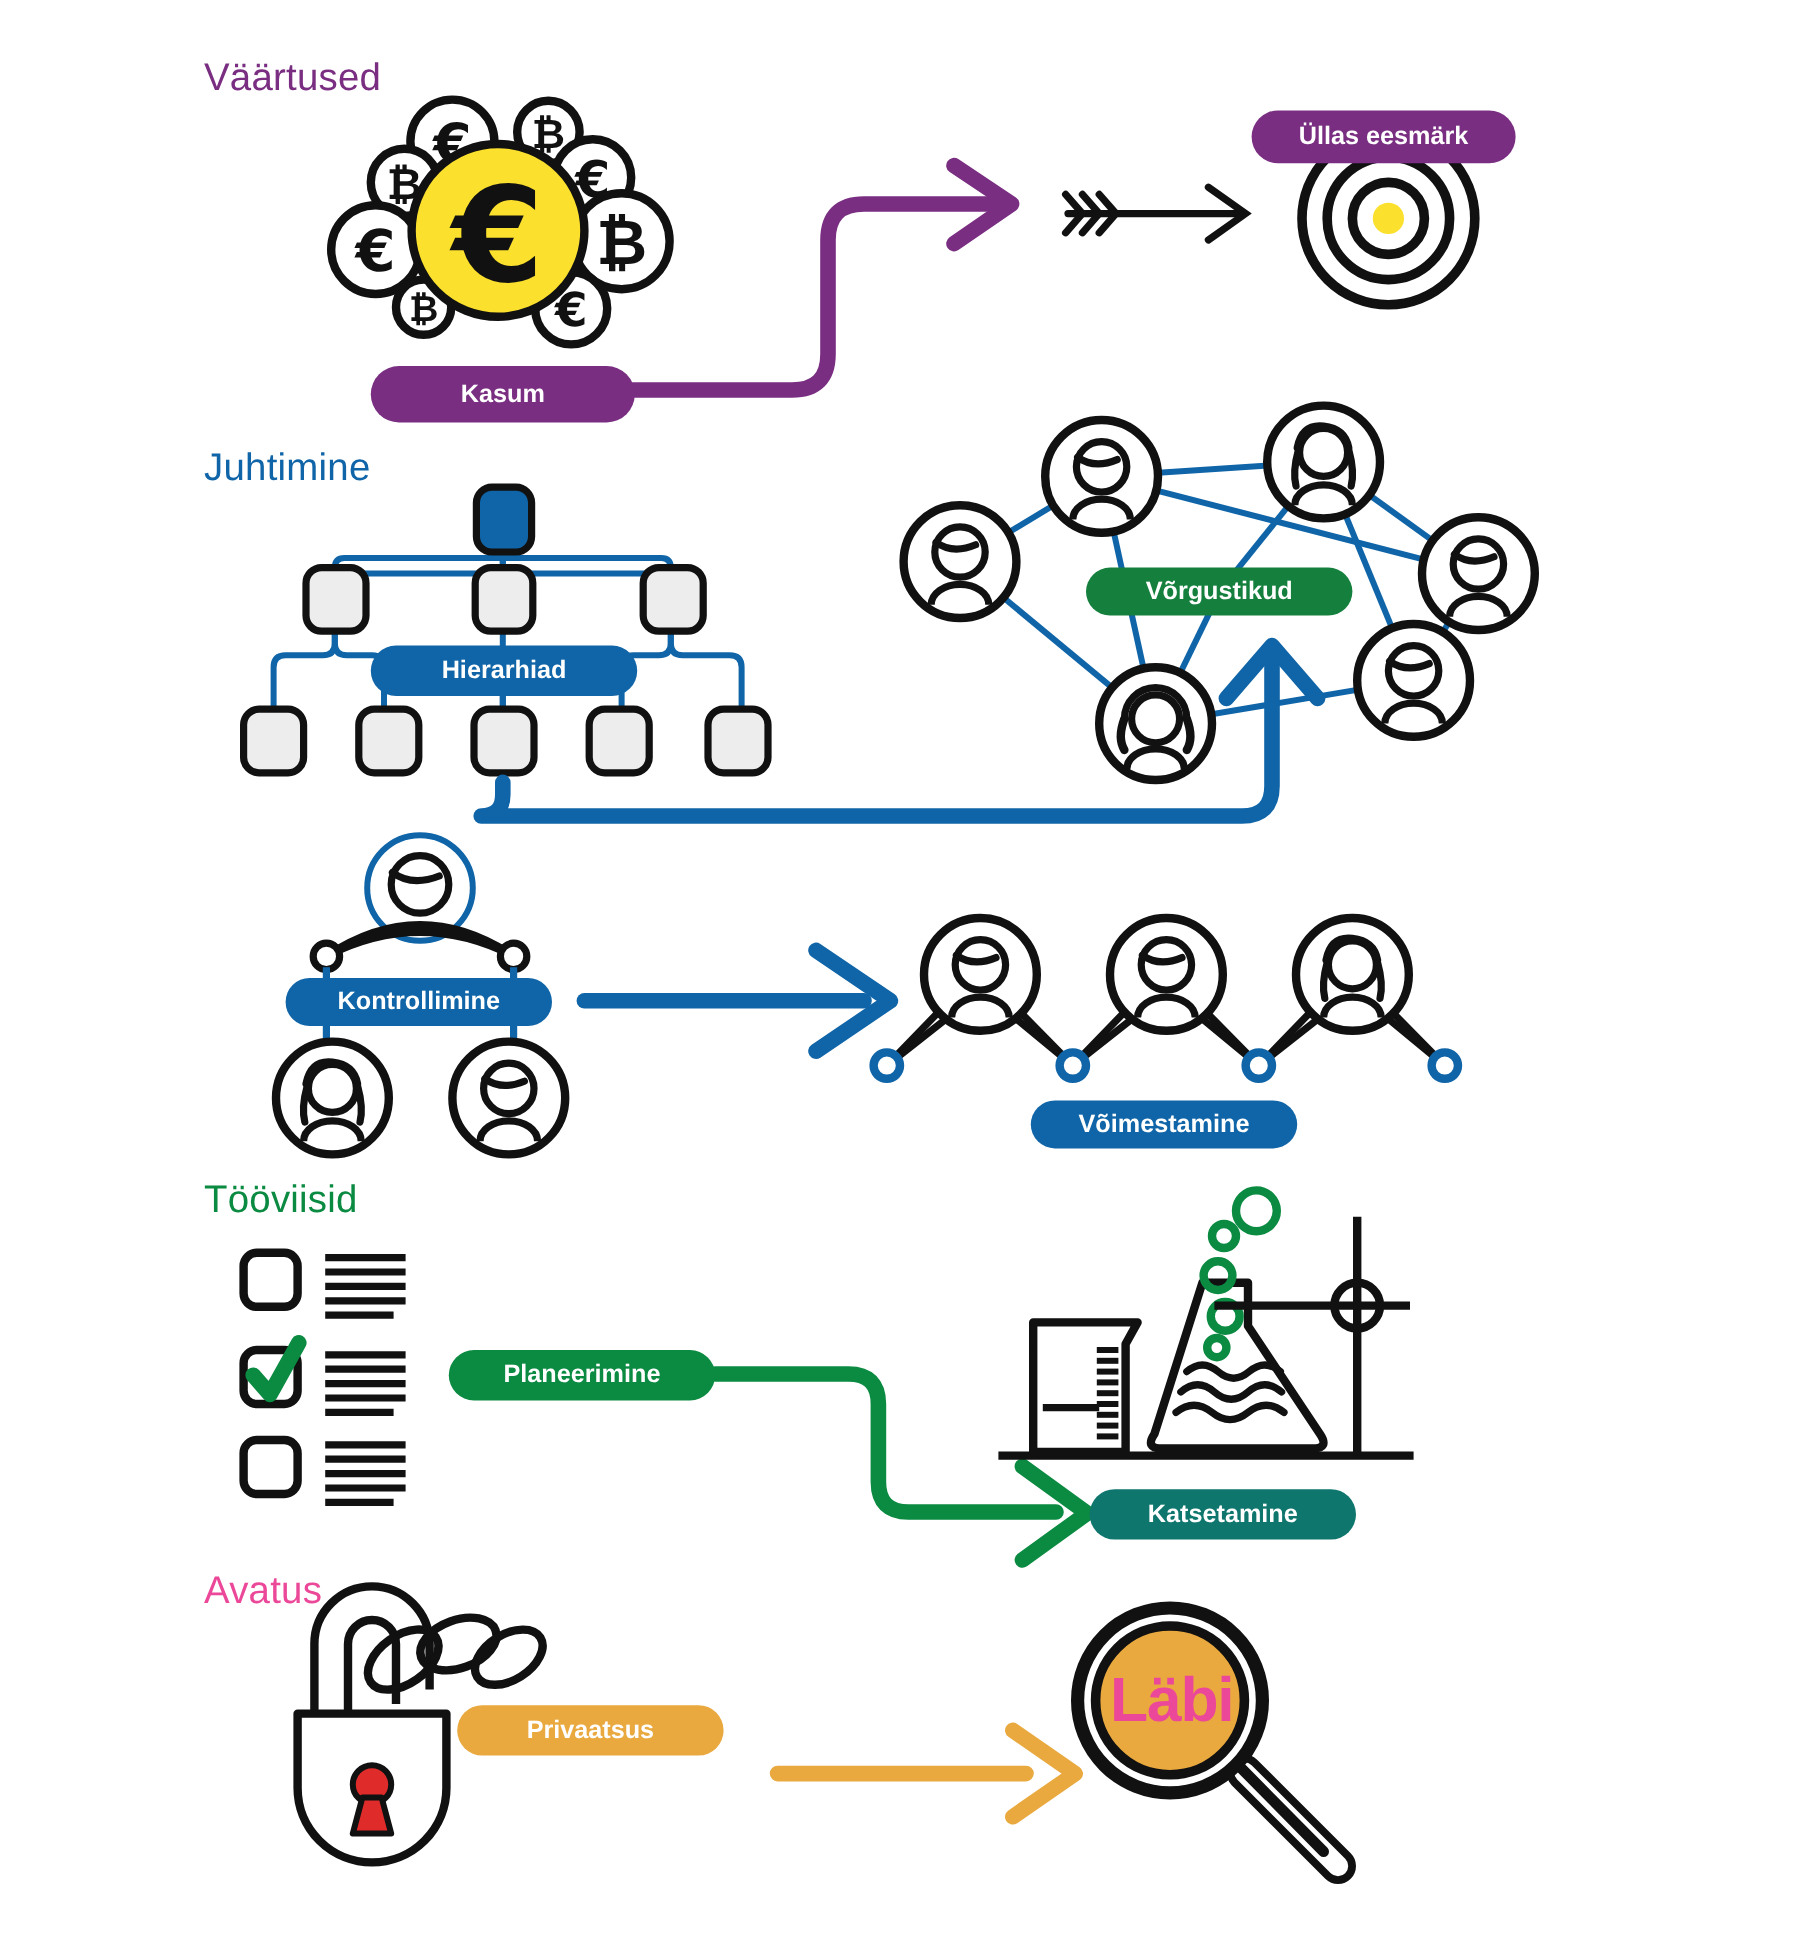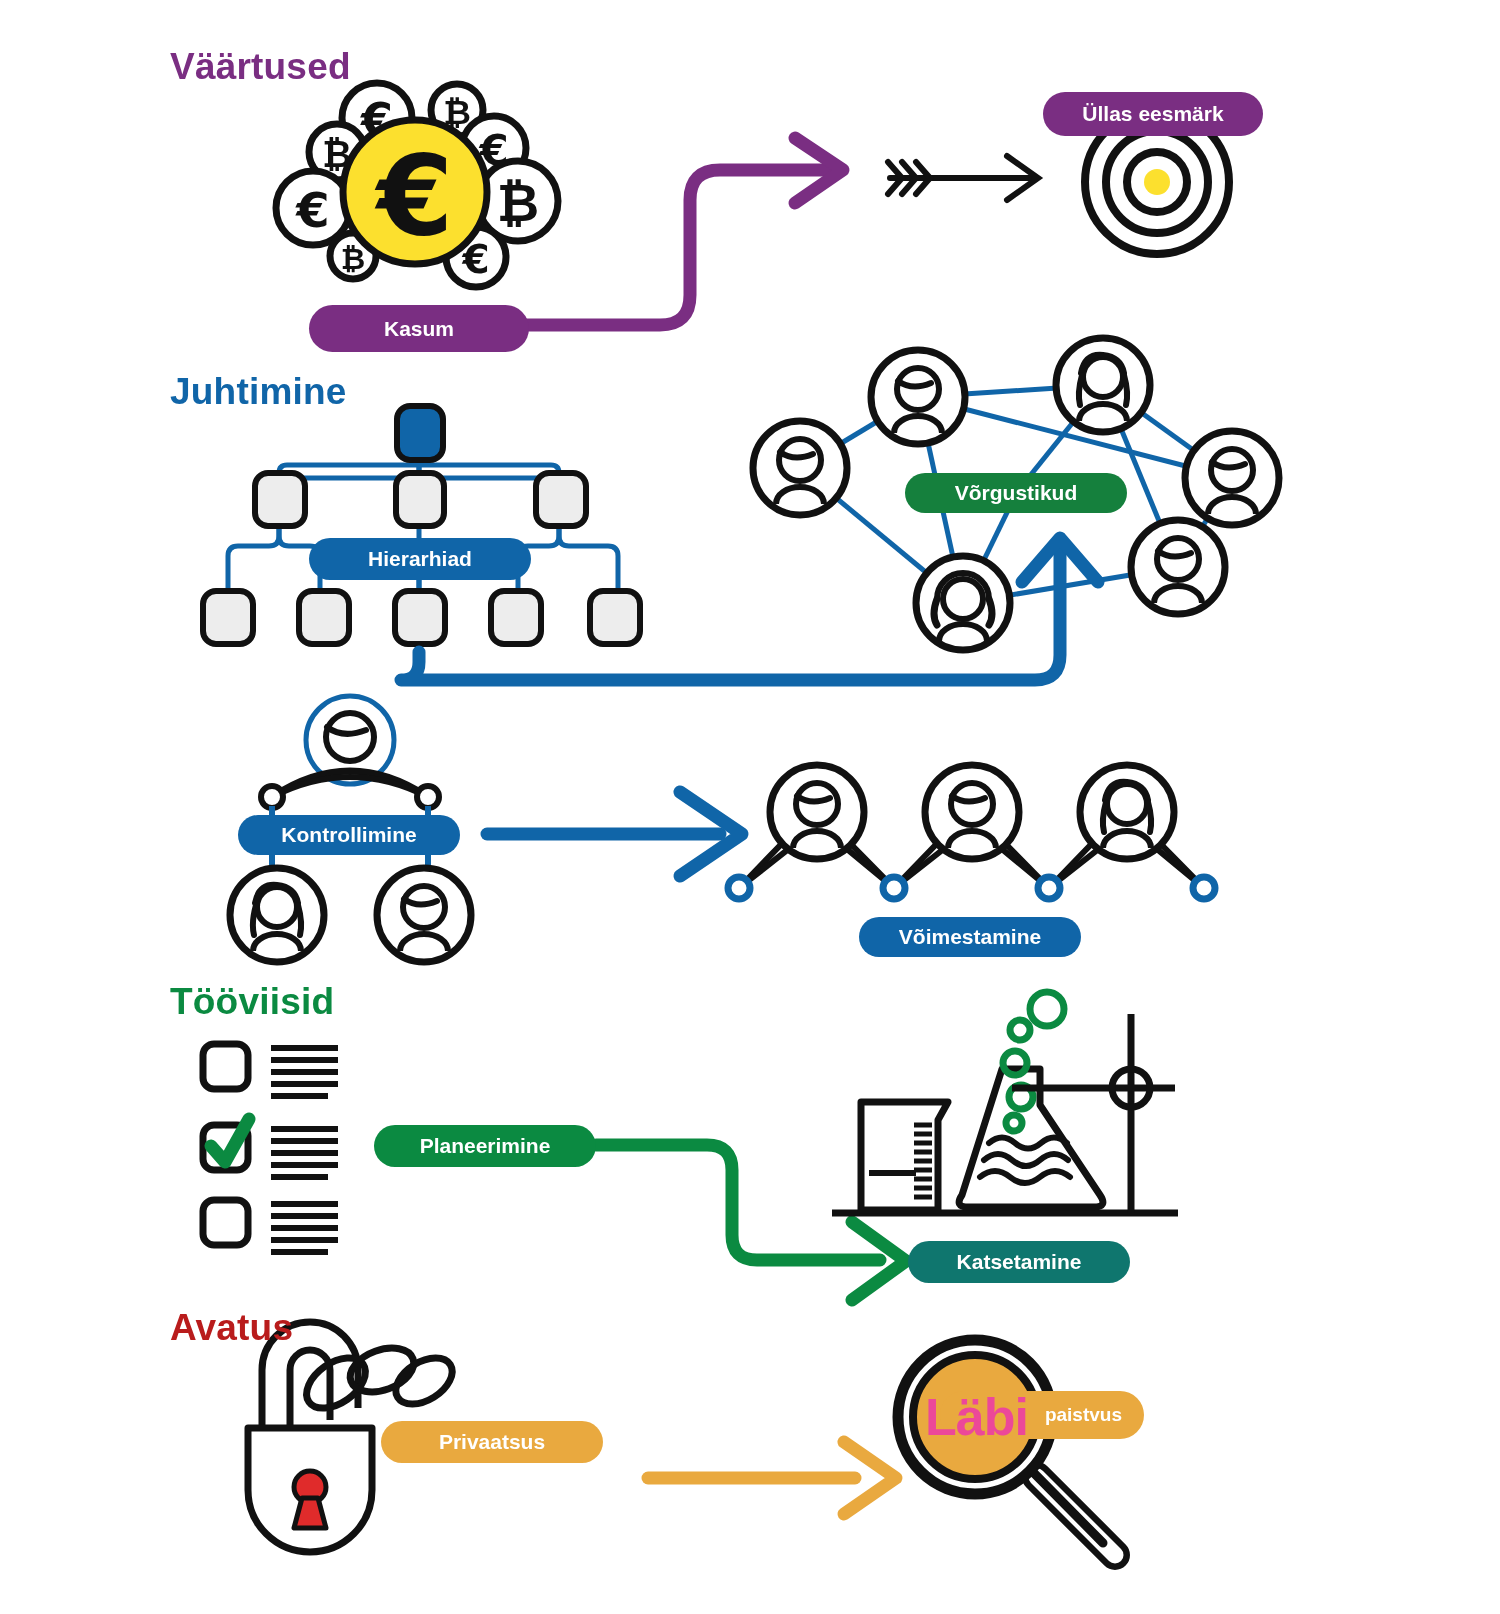--- a/index.html
+++ b/index.html
@@ -1,20 +1,20 @@
 <!DOCTYPE html>
 <html><head>
 <meta charset="utf-8">
 <style>
   html,body{margin:0;padding:0;background:#ffffff;}
   body{width:1500px;height:1614px;position:relative;overflow:hidden;
        font-family:"Liberation Sans","DejaVu Sans",sans-serif;}
   .root{position:relative;width:1500px;height:1614px;}
   svg.layer{position:absolute;left:0;top:0;width:1500px;height:1614px;overflow:visible;}
-  .sec-title{position:absolute;font-weight:bold;font-size:37px;letter-spacing:.2px;white-space:nowrap;}
+  .sec-title{position:absolute;font-weight:normal;font-size:32px;letter-spacing:.2px;white-space:nowrap;}
   .pill{position:absolute;display:flex;align-items:center;justify-content:center;
         color:#ffffff;font-weight:bold;border-radius:999px;white-space:nowrap;
         box-sizing:border-box;}
   .pill-lg{font-size:21px;}
   .pill-sm{font-size:19px;}
   .lens-word{position:absolute;color:#ec4899;font-weight:bold;font-size:52px;
              letter-spacing:-1px;white-space:nowrap;z-index:40;}
 </style>
 </head>
 <body>
@@ -275,37 +275,35 @@
     <line x1="1037" y1="1477" x2="1115" y2="1555" stroke="#fff" stroke-width="17" stroke-linecap="round"></line>
     <line x1="1024" y1="1463" x2="1103" y2="1543" stroke="#111" stroke-width="9" stroke-linecap="round"></line>
     <circle cx="975" cy="1417" r="77" fill="#fff" stroke="#111" stroke-width="11"></circle>
     <circle cx="975" cy="1417" r="62" fill="#E9A93F" stroke="#111" stroke-width="8"></circle>
   </g>
 </svg>
 
 <div class="sec-title" style="left:170px;top:46px;color:#7A2E82;">Väärtused</div>
 <div class="sec-title" style="left:170px;top:371px;color:#1065A8;">Juhtimine</div>
 <div class="sec-title" style="left:170px;top:981px;color:#0B8A41;">Tööviisid</div>
-<div class="sec-title" style="left:170px;top:1307px;color:#b91c1c;">Avatus</div>
+<div class="sec-title" style="left:170px;top:1307px;color:#ec4899;">Avatus</div>
 
 <div class="pill pill-lg" style="left:1043px;top:44px;width:220px;height:44px;background:#7A2E82;margin-top:48px;">Üllas eesmärk</div>
 
 <div class="pill pill-lg" style="left:309px;top:305px;width:220px;height:47px;background:#7A2E82;">Kasum</div>
 
 <div class="pill pill-lg" style="left:309px;top:538px;width:222px;height:42px;background:#1065A8;">Hierarhiad</div>
 
 <div class="pill pill-lg" style="left:905px;top:473px;width:222px;height:40px;background:#15803d;">Võrgustikud</div>
 
 <div class="pill pill-lg" style="left:238px;top:815px;width:222px;height:40px;background:#1065A8;">Kontrollimine</div>
 
 <div class="pill pill-lg" style="left:859px;top:917px;width:222px;height:40px;background:#1065A8;">Võimestamine</div>
 
 <div class="pill pill-lg" style="left:374px;top:1125px;width:222px;height:42px;background:#0B8A41;">Planeerimine</div>
 
 <div class="pill pill-lg" style="left:908px;top:1241px;width:222px;height:42px;background:#0f766e;">Katsetamine</div>
 
 <div class="pill pill-lg" style="left:381px;top:1421px;width:222px;height:42px;background:#E9A93F;">Privaatsus</div>
 
-<div class="pill pill-sm" style="left:940px;top:1391px;width:204px;height:48px;background:#E9A93F;
-            justify-content:flex-end;padding-right:22px;">paistvus</div>
 <div class="lens-word" style="left:925px;top:1387px;">Läbi</div>
 
 </div>
 
 </body></html>

